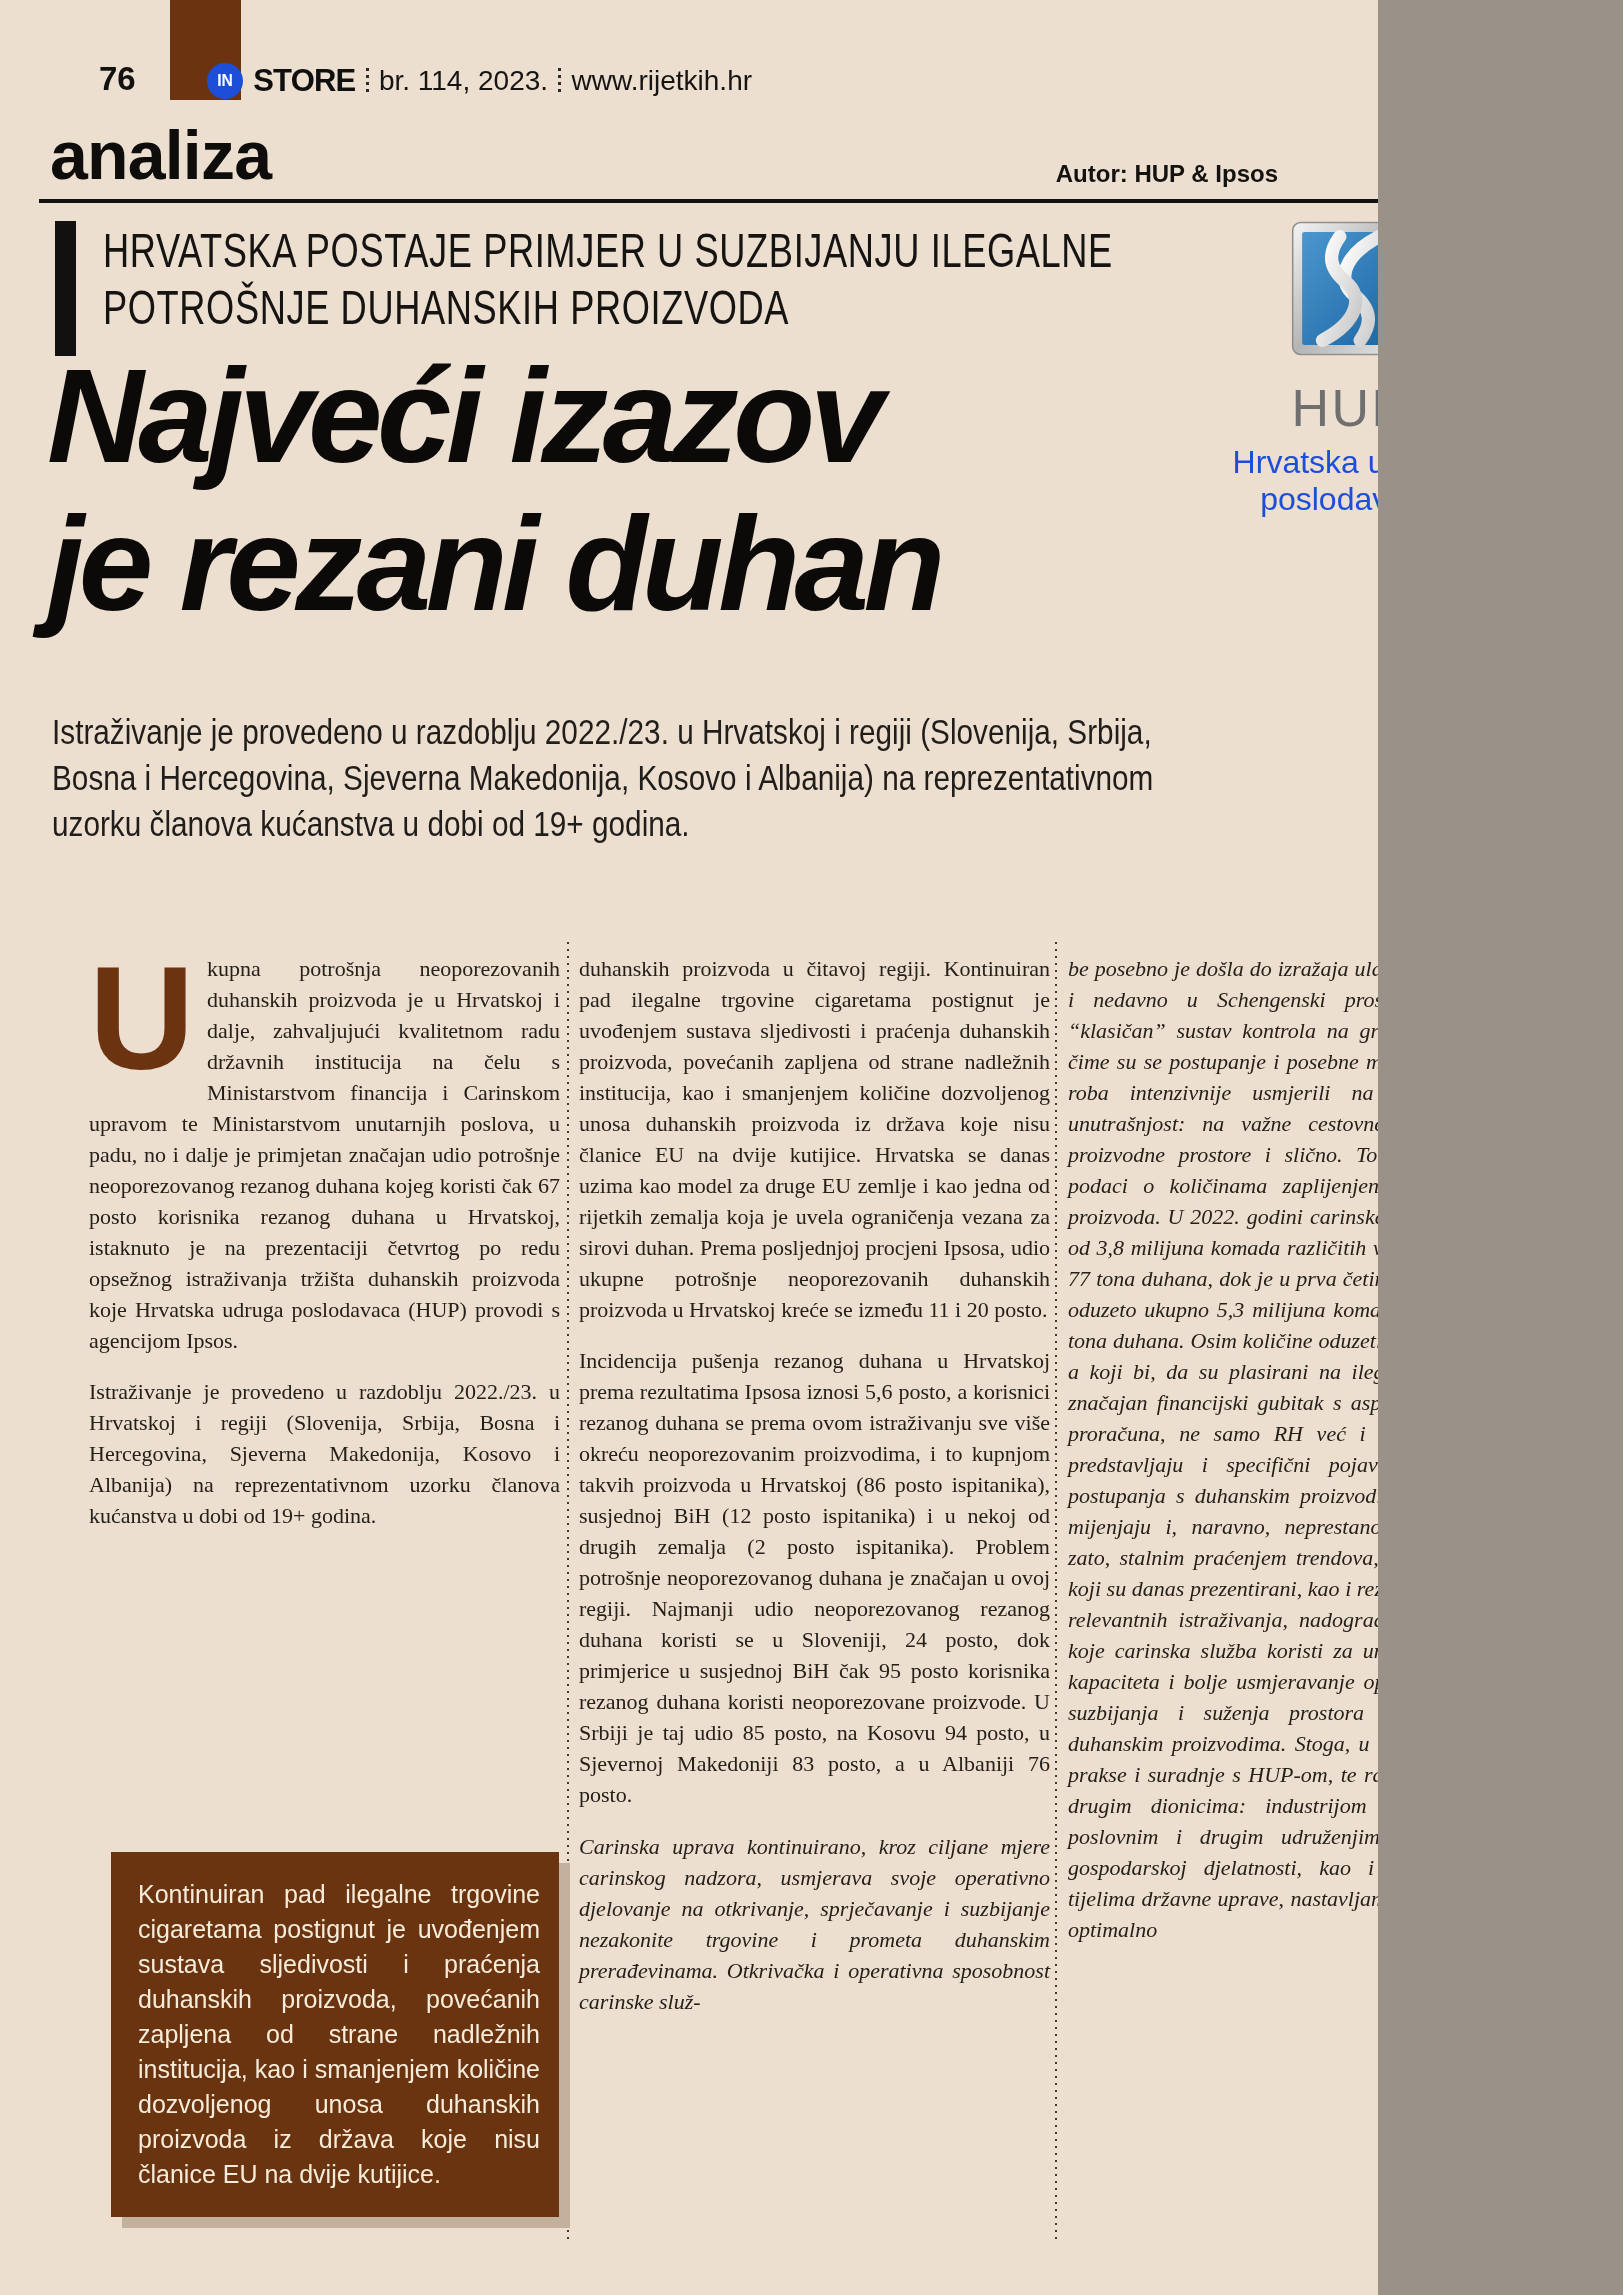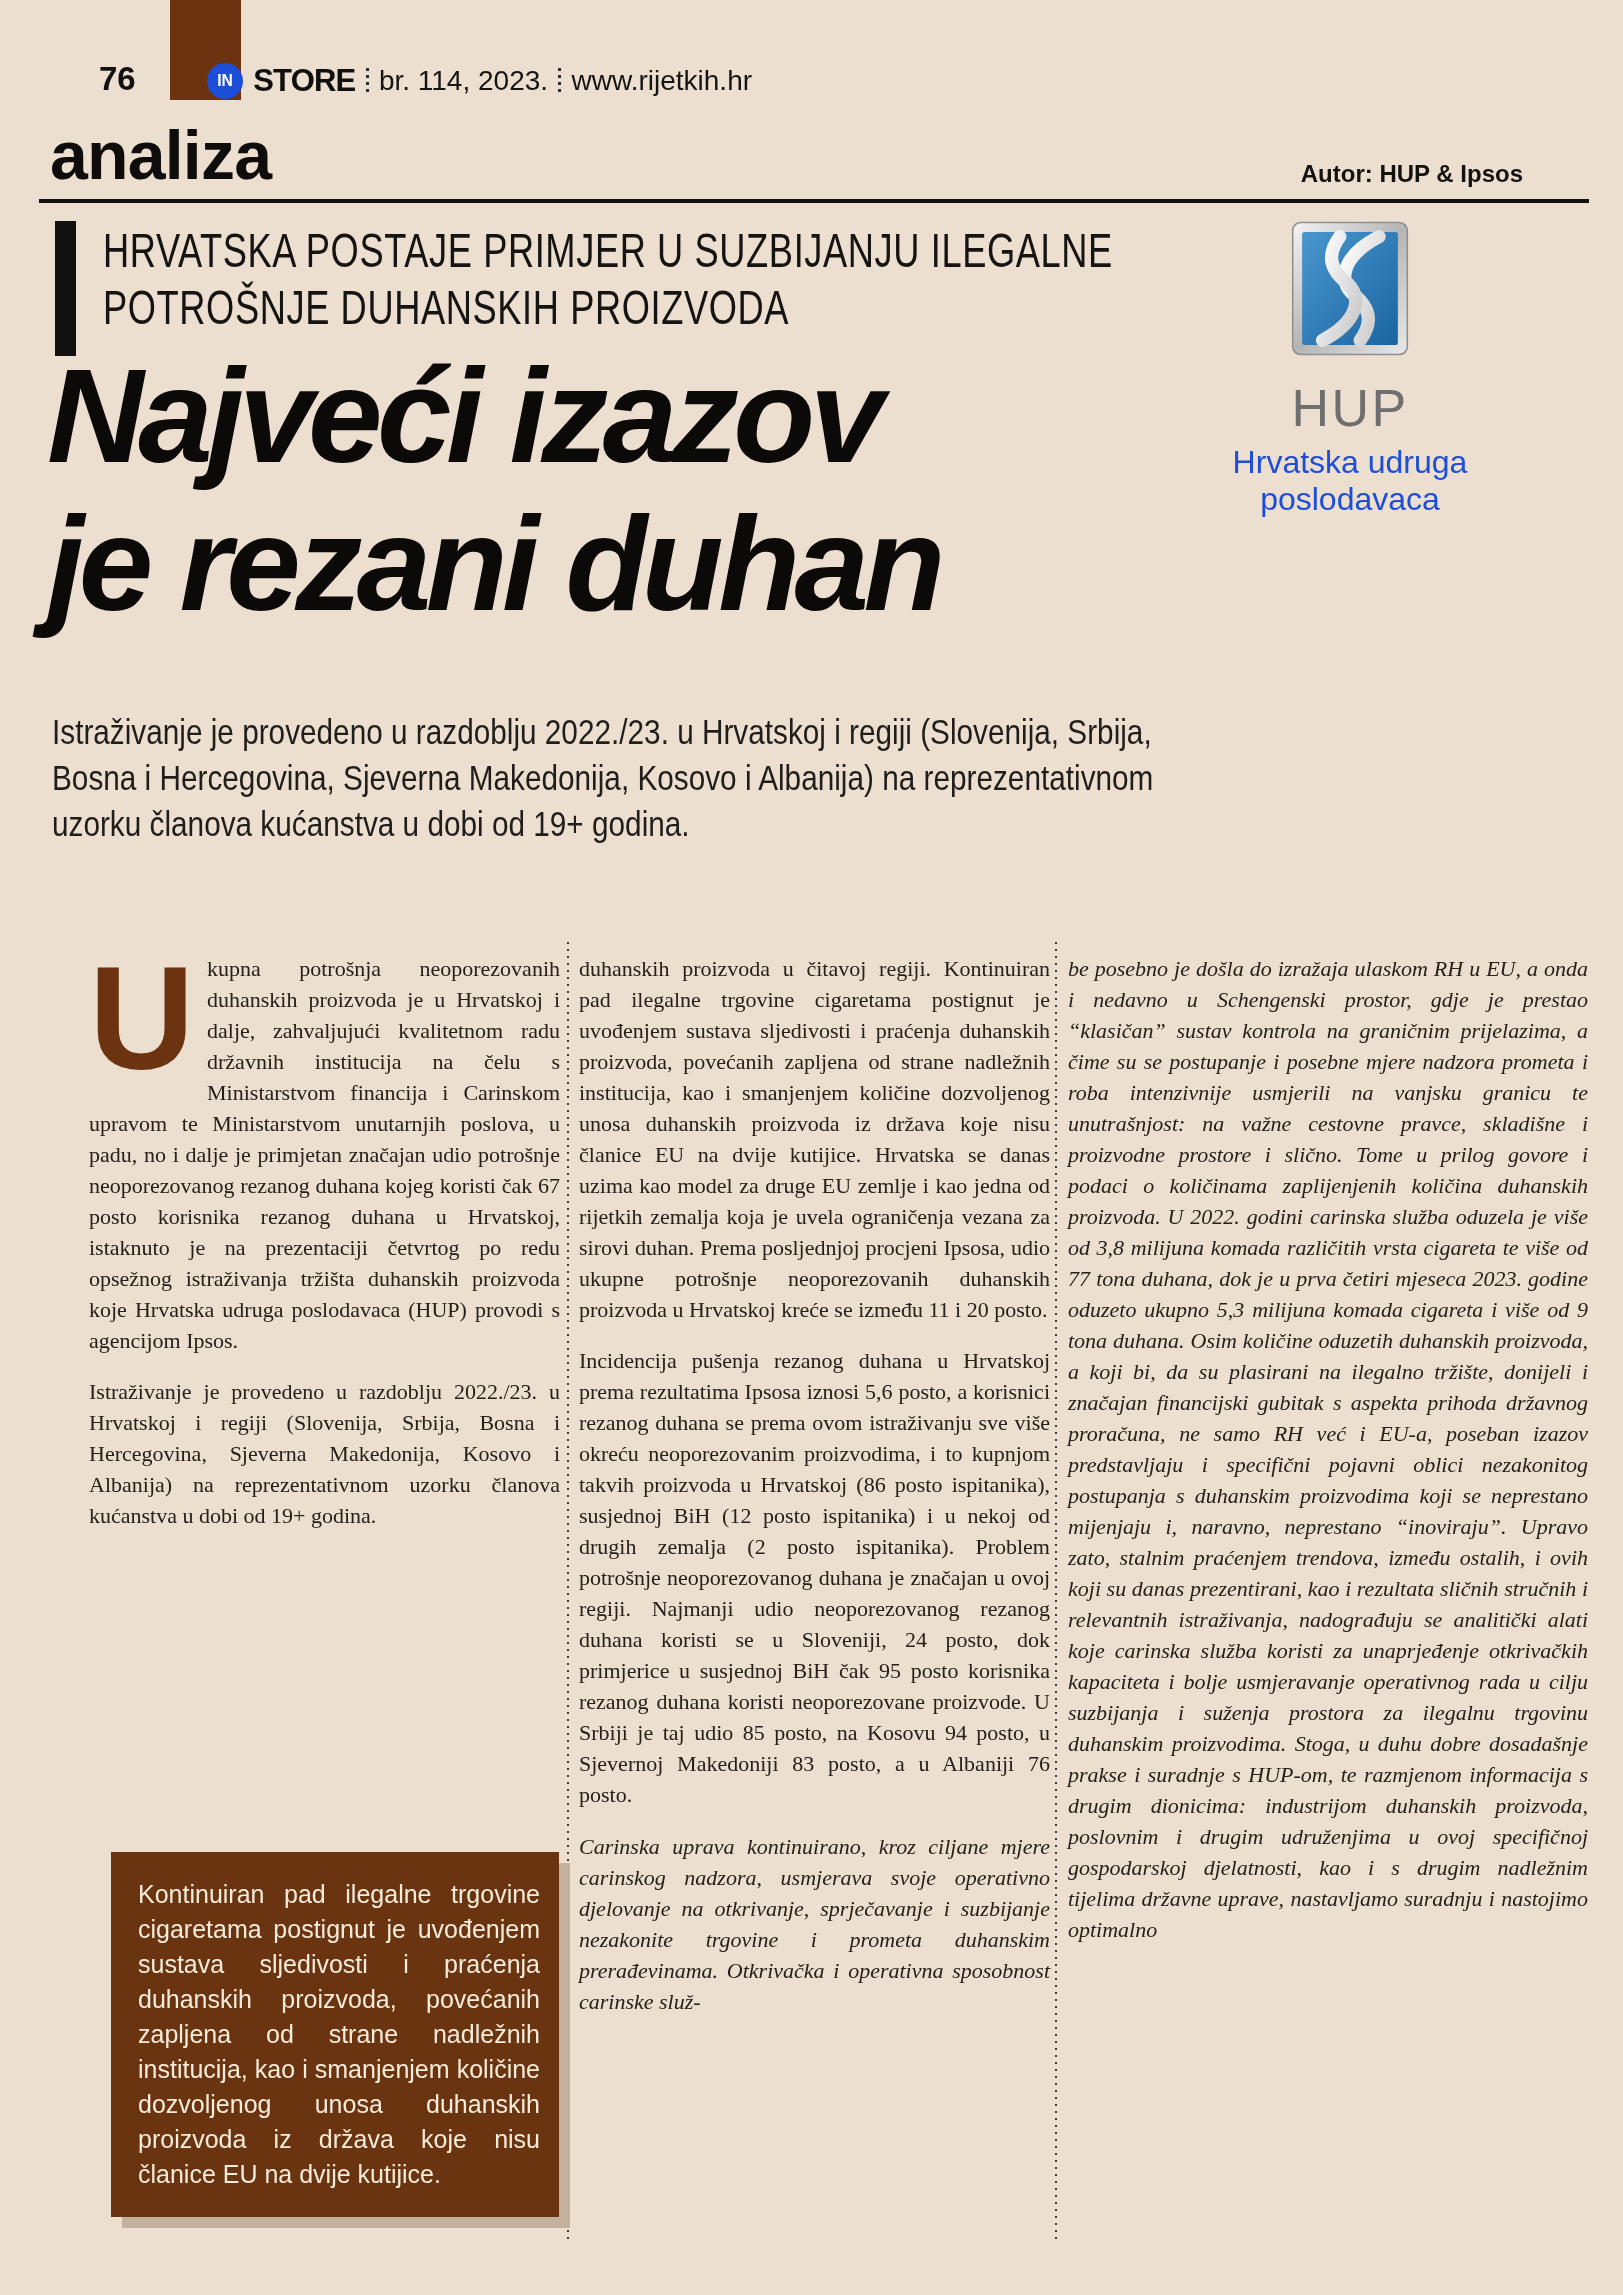--- a/index.html
+++ b/index.html
@@ -1,16 +1,16 @@
 <!DOCTYPE html>
 <html style="font-size:12.6px"><head>
 <meta charset="utf-8">
 <style>
   html,body{margin:0;padding:0;background:#9a9189;}
-  .page{position:relative;width:1623px;height:2295px;background:#ecdfd0;overflow:hidden;
+  .page{position:relative;width:1378px;height:2295px;background:#ecdfd0;overflow:hidden;
         font-family:"Liberation Sans",sans-serif;}
   
   .pageno{position:absolute;left:99px;top:60px;font-size:33px;font-weight:bold;color:#131110;}
   .brand-rect{position:absolute;left:170px;top:0;width:71px;height:100px;background:#6b3310;}
   .masthead{position:absolute;left:207px;top:63px;display:flex;align-items:center;gap:10.2px;}
   .in-badge{width:36px;height:36px;border-radius:50%;background:#1d4ed8;color:#fff;display:flex;
             align-items:center;justify-content:center;font-weight:bold;font-size:15.7px;flex:0 0 auto;}
   .store{font-weight:bold;font-size:31px;letter-spacing:-0.8px;color:#0f0f0f;}
   .dotsep{width:3.1px;height:27px;background:repeating-linear-gradient(#2b2b2b 0 3.1px,transparent 3.1px 7px);}
   .issue,.website{font-size:28px;color:#171513;}

